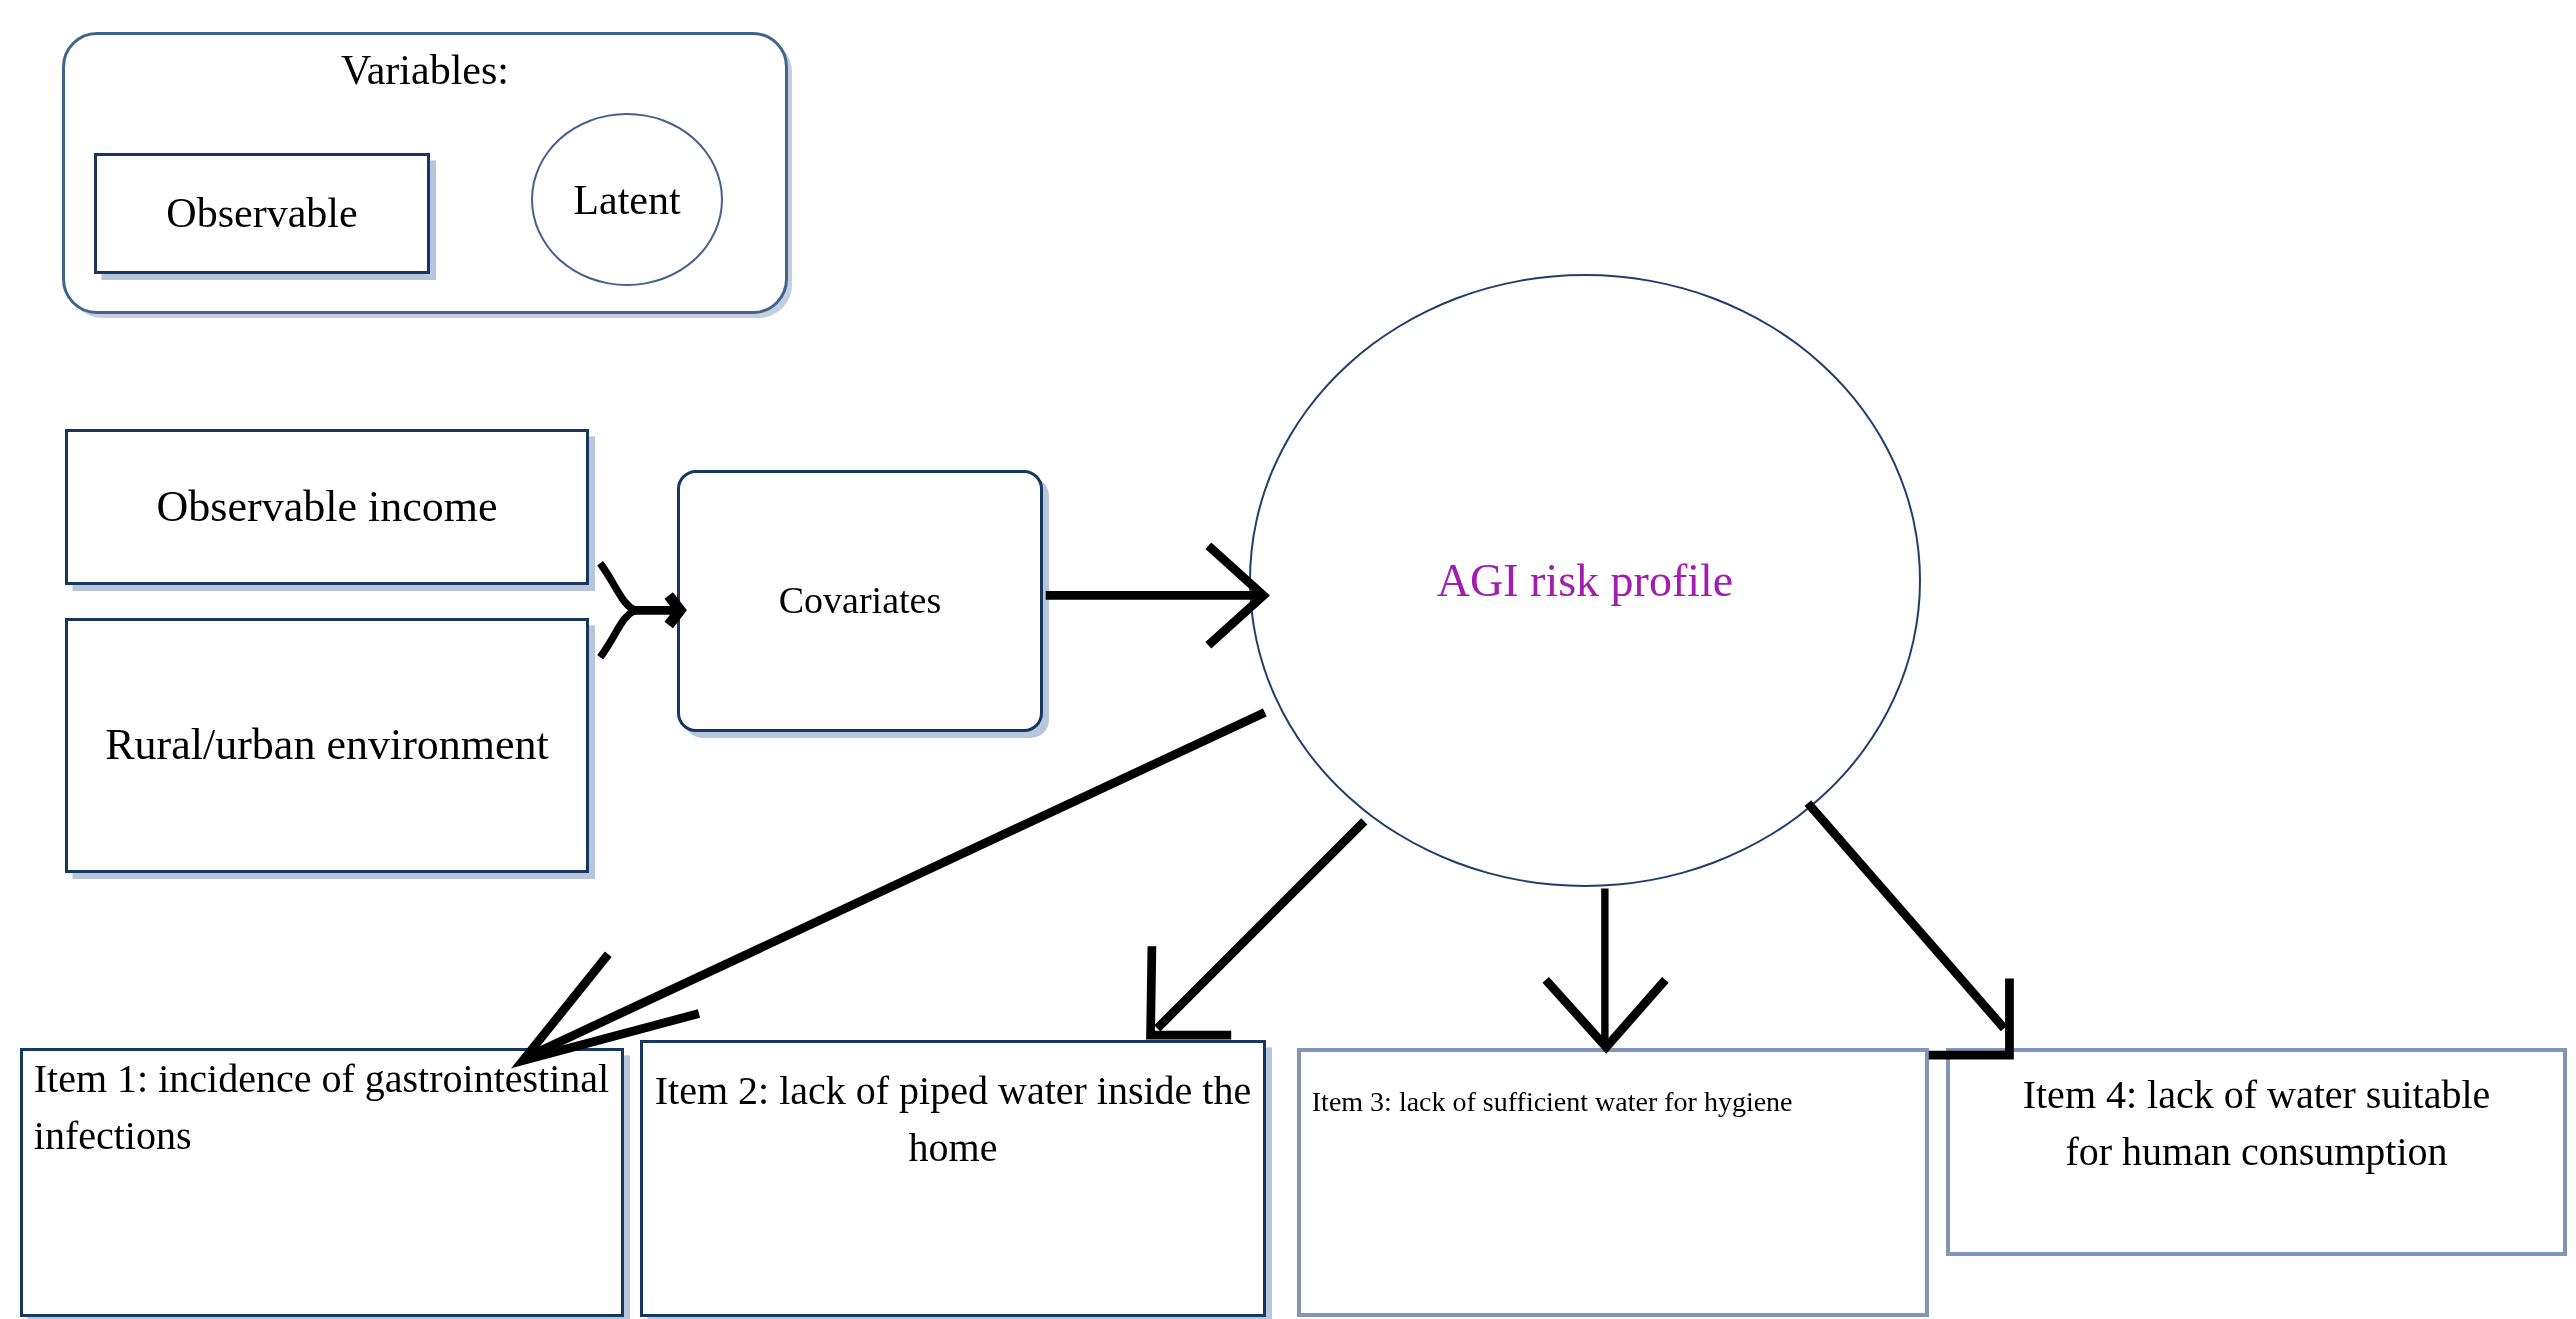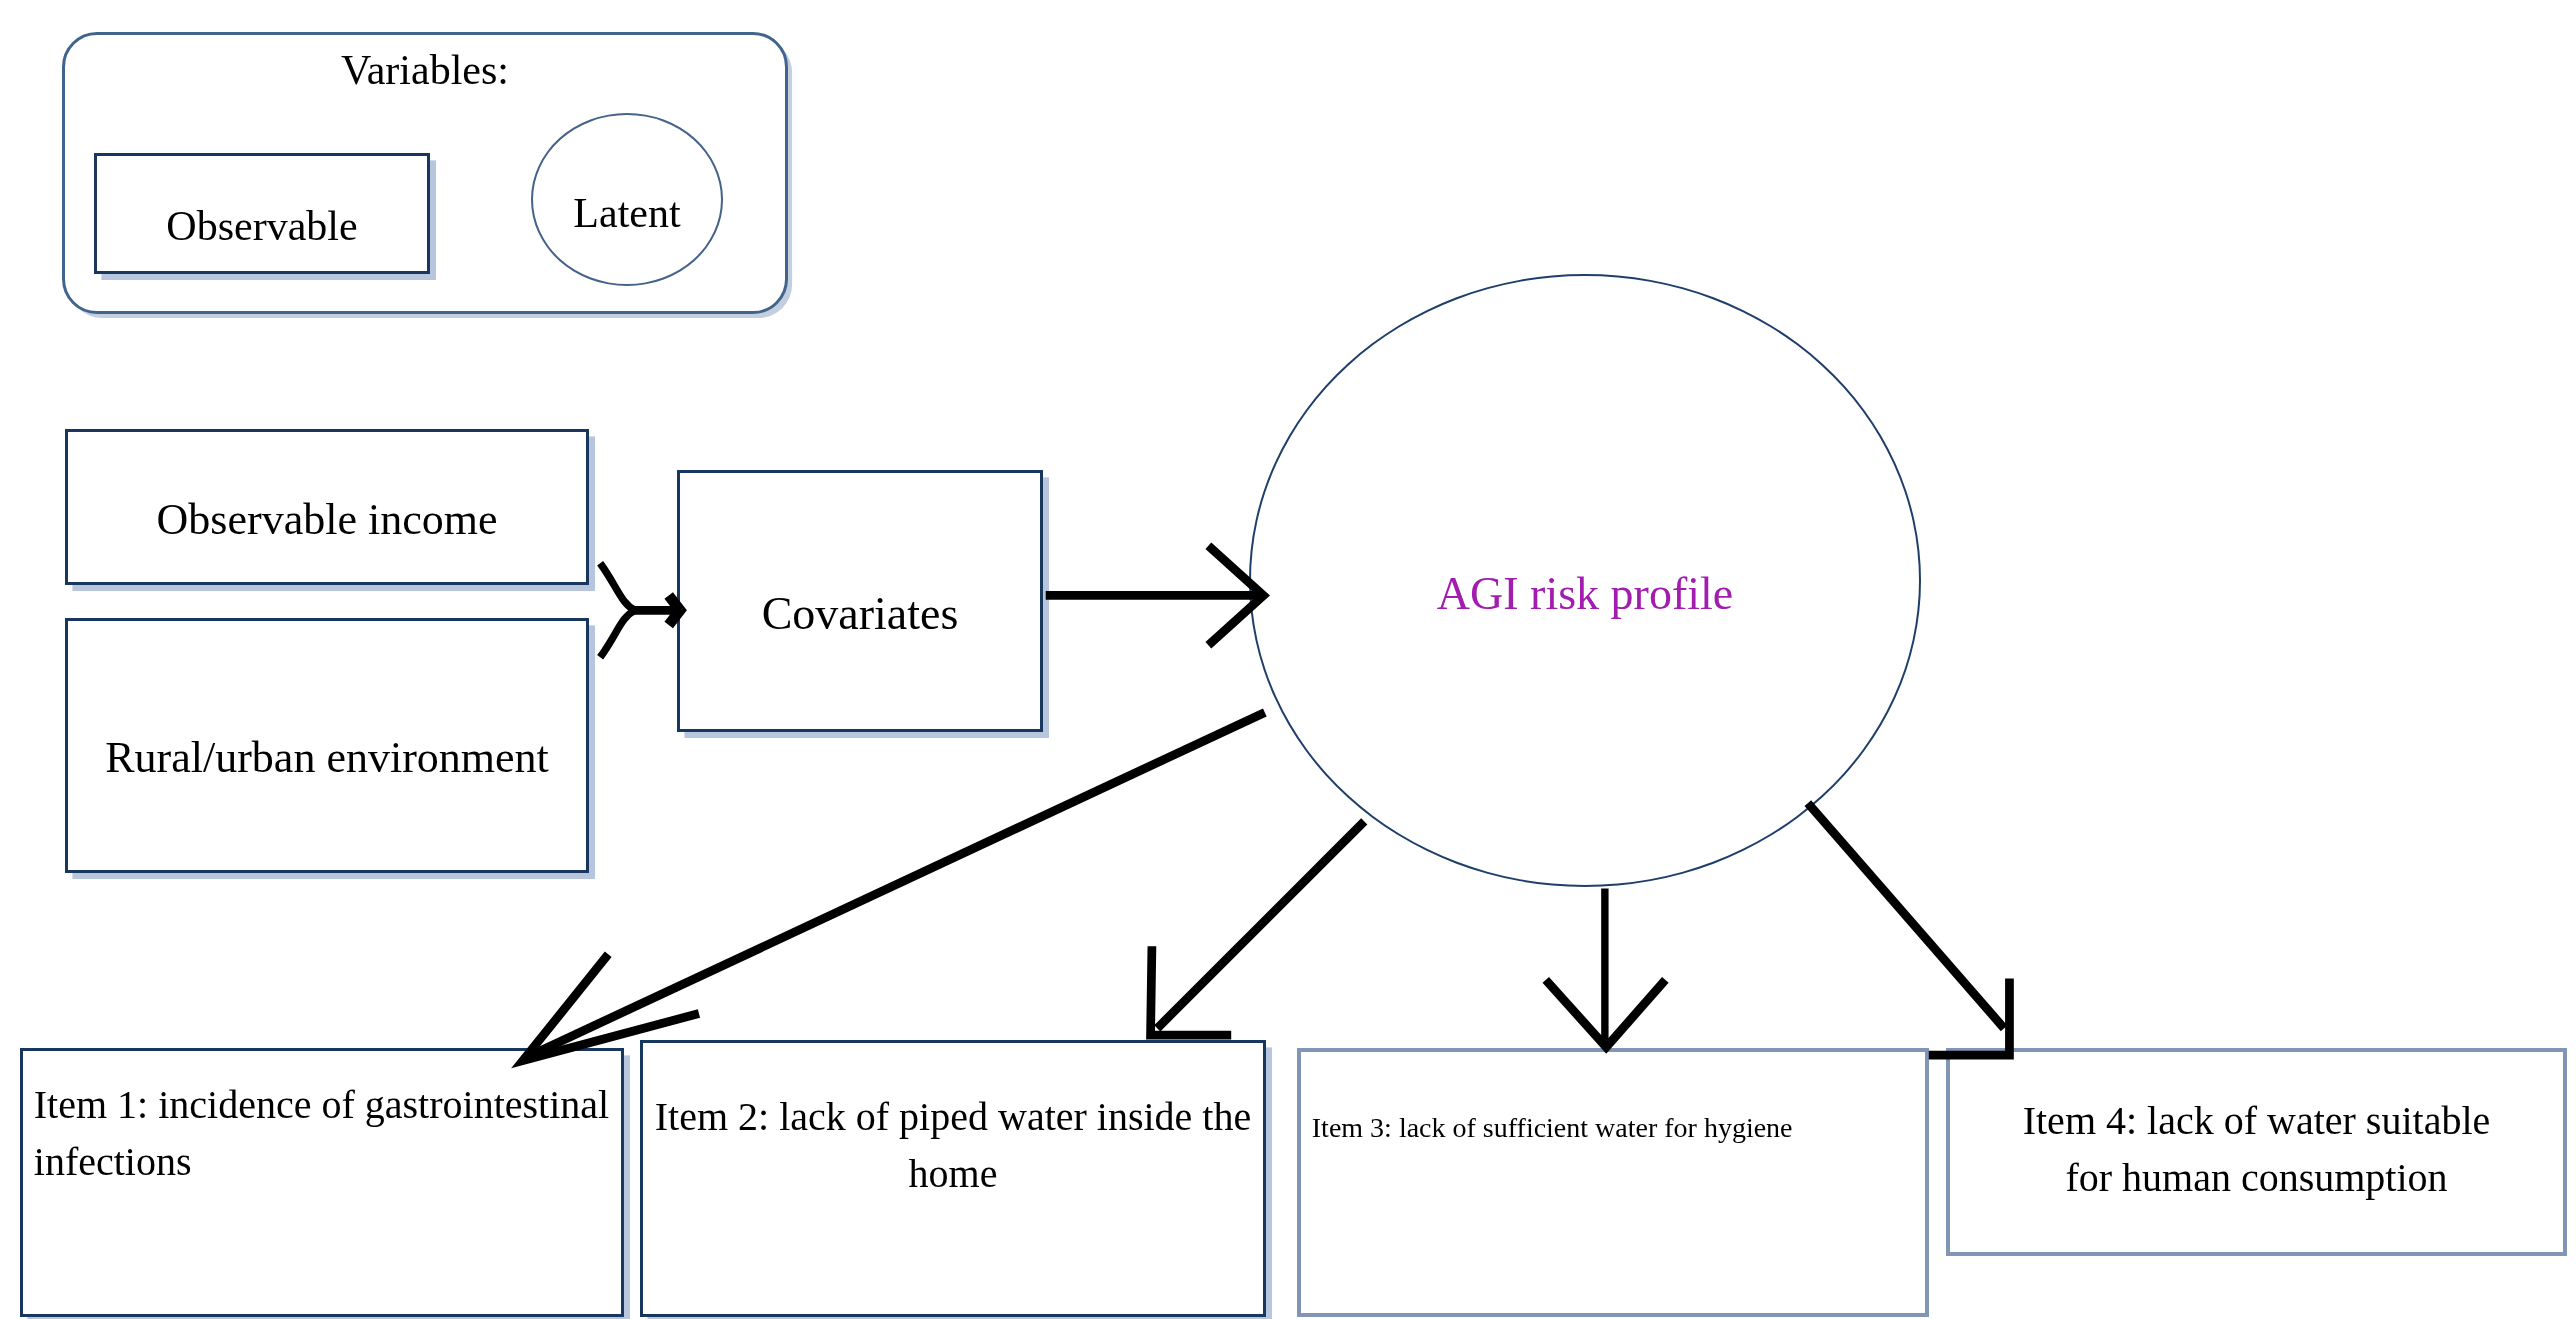--- a/index.html
+++ b/index.html
@@ -73,21 +73,21 @@
     border-radius: 50%;
     background: transparent;
     display: flex;
     align-items: center;
     justify-content: center;
     color: #a21caf;
   }
   .t-center { text-align: center; }
   .t-left { text-align: left; justify-content: flex-start; }
   .pad-l { padding-left: 10.8px; }
-  .node-label { display: block; margin-top: 26px; }
+  .node-label { display: block; }
 </style>
 </head>
 <body>
 
 <div id="stage">
 
   <div class="legend-frame" style="left:62px; top:32px; width:726px; height:282px;"></div>
 
   <div class="legend-title" style="left:62px; top:46px; width:726px; font-size:42px; text-align:center;">Variables:</div>
 
@@ -100,21 +100,21 @@
   </div>
 
   <div class="node box-dark t-center" style="left:65px; top:429px; width:524px; height:156px; font-size:44px;">
     <span class="node-label">Observable income</span>
   </div>
 
   <div class="node box-dark t-center" style="left:65px; top:618px; width:524px; height:255px; font-size:44px; padding:0 26px;">
     <span class="node-label">Rural/urban environment</span>
   </div>
 
-  <div class="node box-dark t-center" style="left:677px; top:470px; width:366px; height:262px; font-size:46px;">
+  <div class="node box-dark t-center" style="left:677px; top:470px; width:366px; height:262px; font-size:38px;border-radius:19px;">
     <span class="node-label">Covariates</span>
   </div>
 
   <div class="circle-big" style="left:1249px; top:274px; width:672px; height:613px; font-size:46px;">
     <span class="node-label">AGI risk profile</span>
   </div>
 
   <div class="node box-dark t-left pad-l" style="left:20px; top:1048px; width:604px; height:269px; font-size:40px; align-items:flex-start; ">
     <span class="node-label">Item 1: incidence of gastrointestinal infections</span>
   </div>

